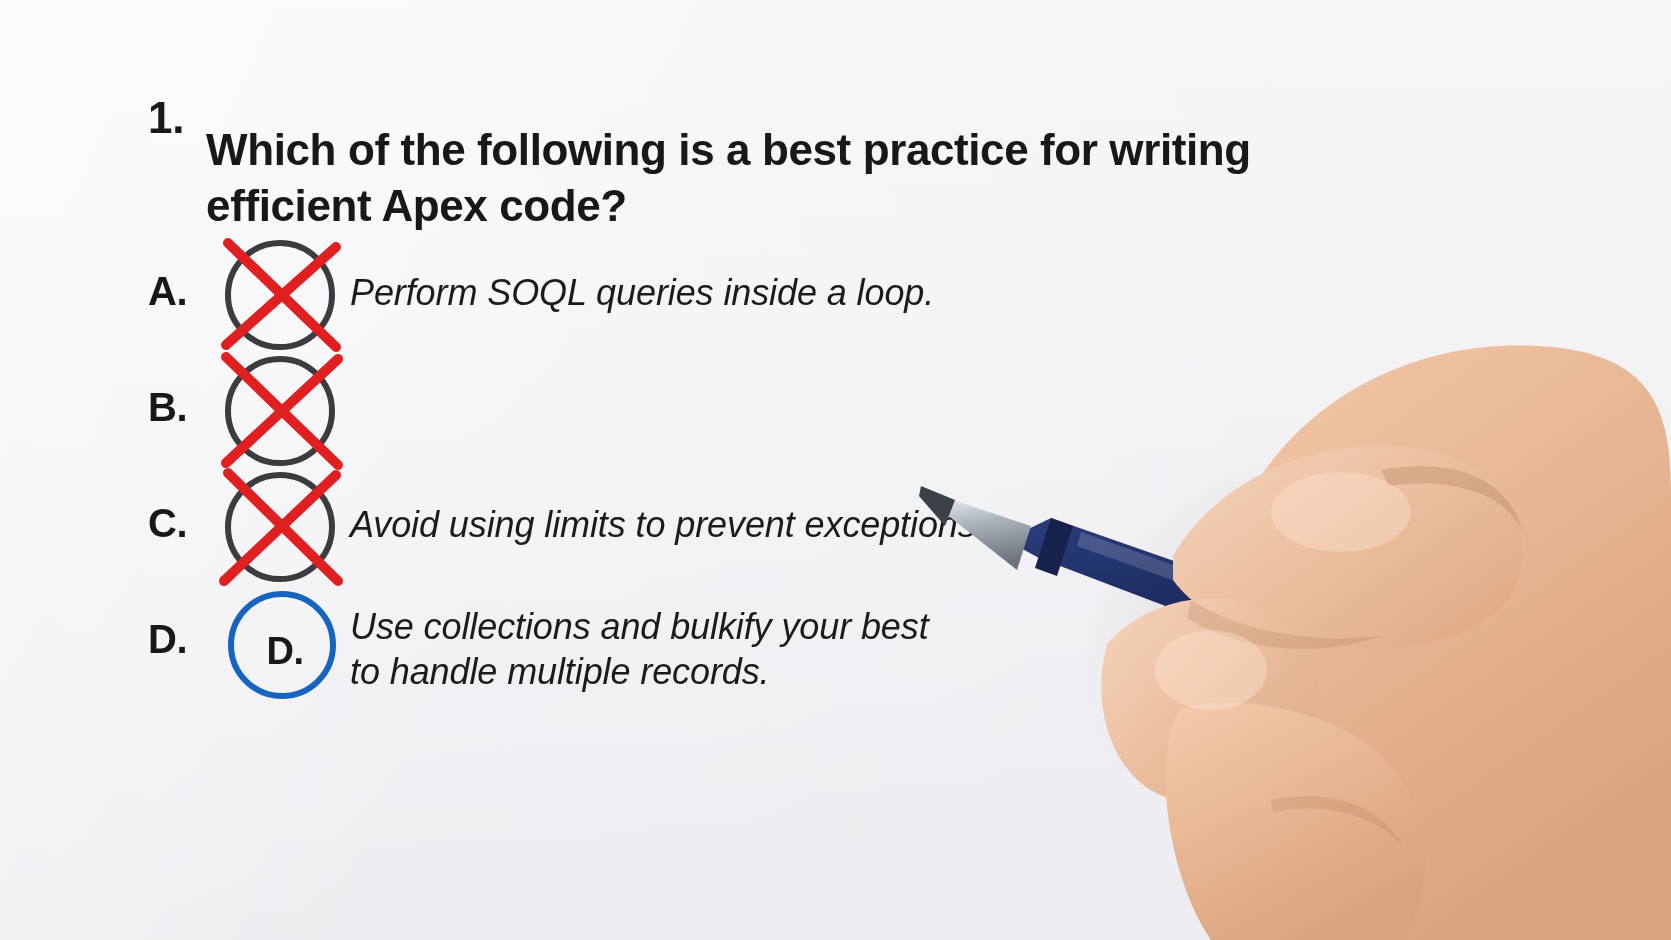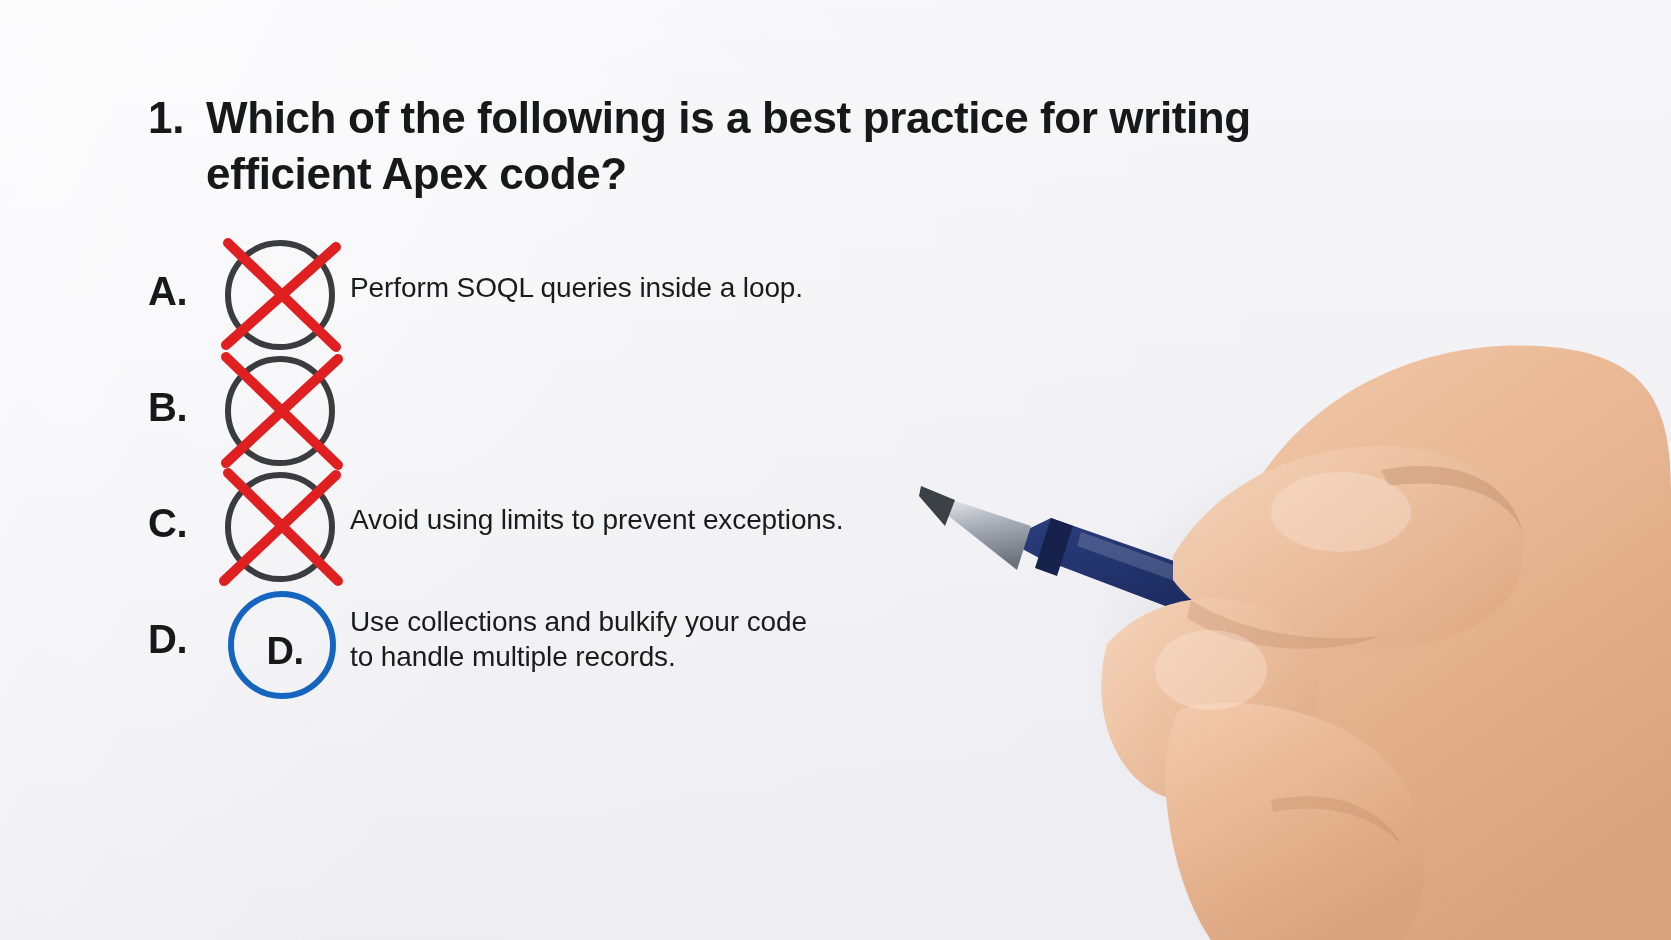--- a/index.html
+++ b/index.html
@@ -52,20 +52,21 @@
     letter-spacing: -0.3px;
     flex: 0 0 auto;
   }
   .q-text {
     font-size: 44px;
     font-weight: bold;
     color: #17181a;
     line-height: 1.28;
     letter-spacing: -0.4px;
     max-width: 1090px;
+    margin-top: 32px;
   }
 
   
   .options {
     position: absolute;
     left: 148px;
     top: 243px;
     width: 1000px;
   }
   .option-row {
@@ -95,27 +96,28 @@
   }
   .mark-wrap svg {
     position: absolute;
     left: -2px;
     top: -8px;
     overflow: visible;
   }
 
   .opt-text {
     flex: 1 1 auto;
-    font-size: 28px;
+    font-size: 36px;
     font-weight: normal;
     color: #1a1b1d;
     line-height: 1.24;
     padding-top: 28px;
     letter-spacing: -0.1px;
     white-space: pre-line;
+    font-style: italic;
   }
   .option-row.tall .opt-text { padding-top: 14px; }
 
   .circled-letter {
     position: absolute;
     left: 0;
     top: 0;
     width: 130px;
     height: 116px;
     display: flex;
@@ -189,21 +191,21 @@
     </div>
 
     <div class="option-row tall">
       <div class="opt-letter">D.</div>
       <div class="mark-wrap">
         <svg width="134" height="124" viewBox="0 0 134 124">
           <ellipse cx="64" cy="62" rx="51" ry="51" fill="none" stroke="#1565c0" stroke-width="6"></ellipse>
         </svg>
         <div class="circled-letter">D.</div>
       </div>
-      <div class="opt-text">Use collections and bulkify your code
+      <div class="opt-text">Use collections and bulkify your best
 to handle multiple records.</div>
     </div>
 
   </div>
 
   <div class="hand-layer">
     <svg width="760" height="700" viewBox="0 0 760 700">
       <defs>
         <linearGradient id="skinG" x1="0" y1="0" x2="0.6" y2="1">
           <stop offset="0%" stop-color="#f3cbae"></stop>

